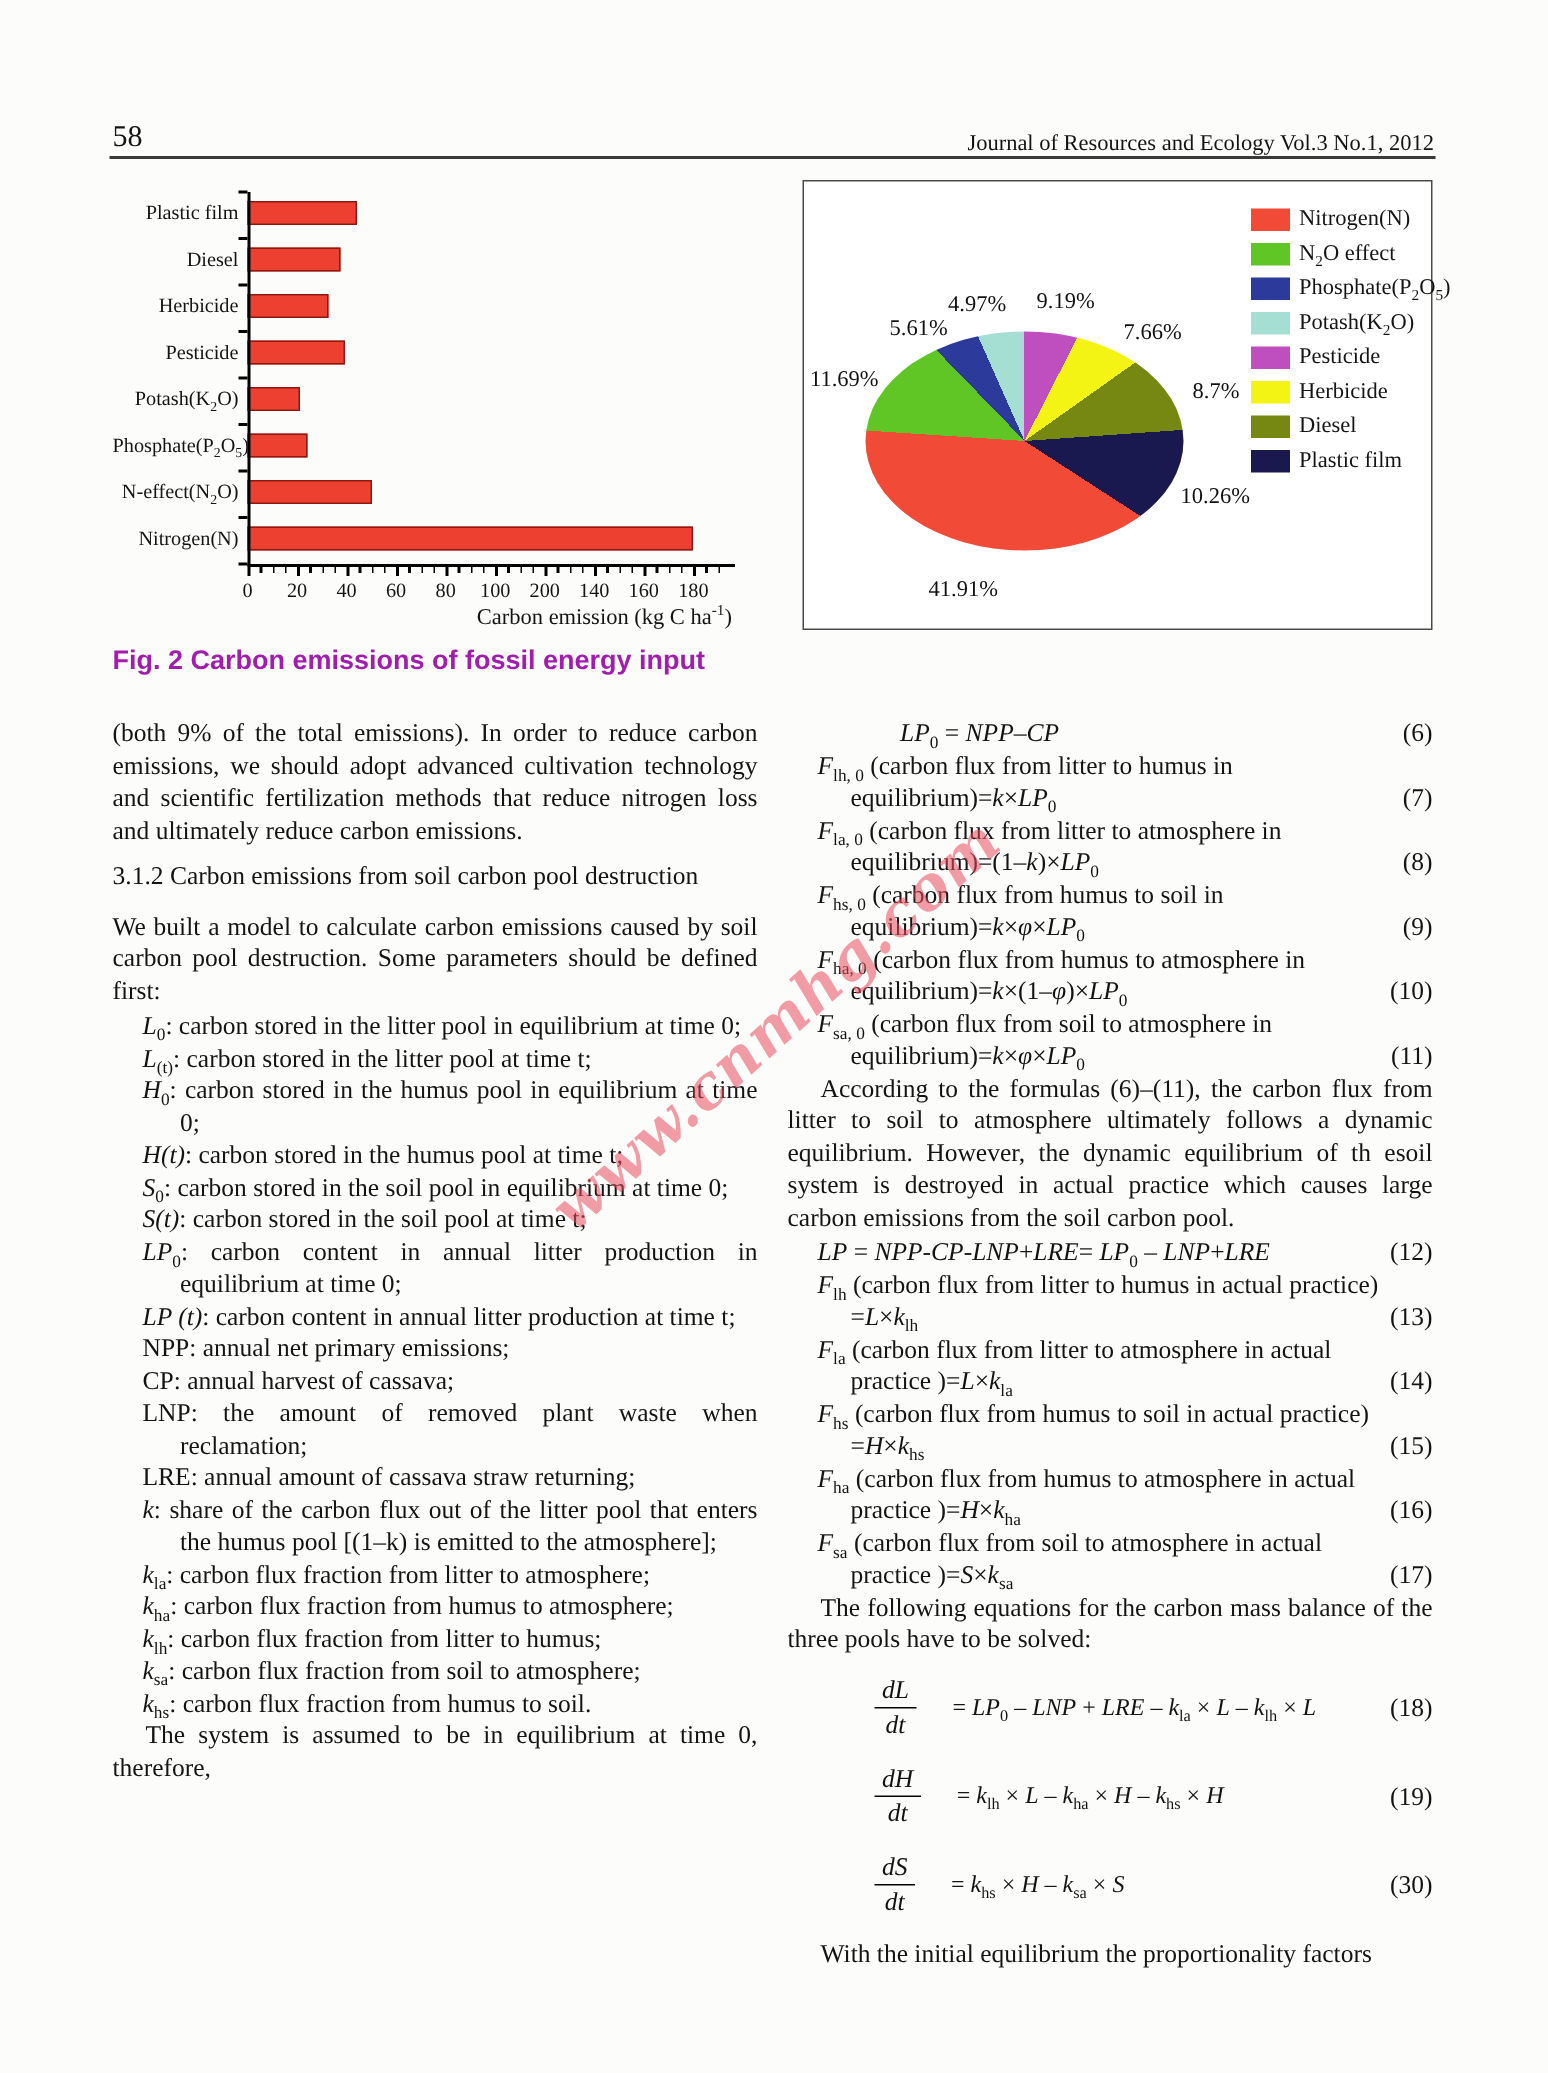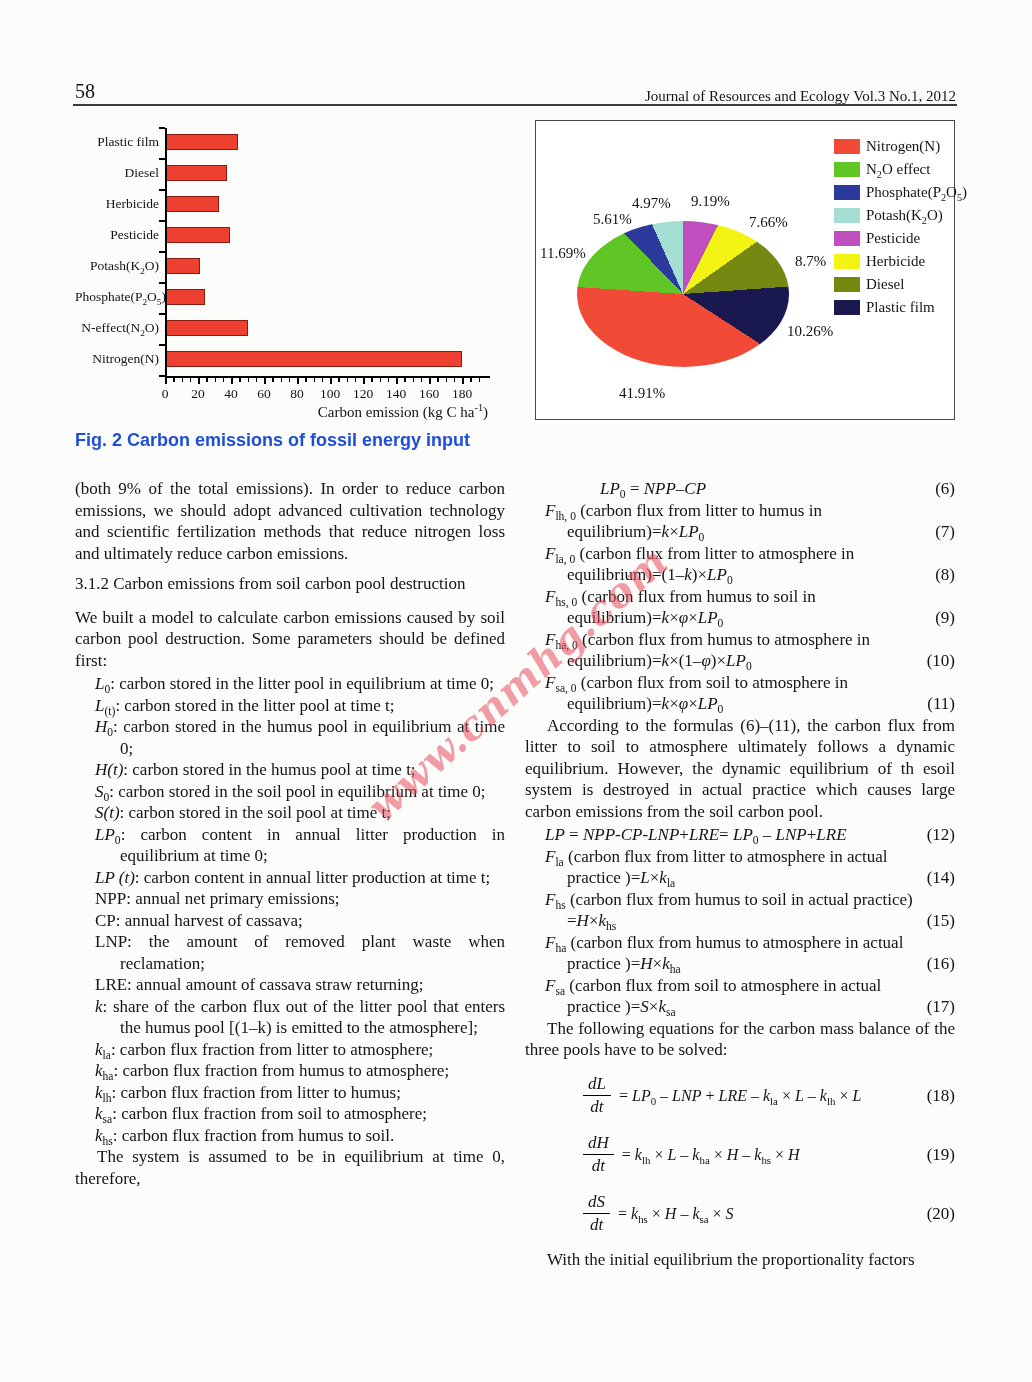--- a/index.html
+++ b/index.html
@@ -35,39 +35,39 @@
              border:1.5px solid #4a4a4a;box-sizing:border-box;}
   .pie{position:absolute;left:41px;top:100px;width:212px;height:146px;border-radius:50%;}
   .pie-label{position:absolute;font-size:15px;color:#111;white-space:nowrap;}
   .legend{position:absolute;left:298px;top:14px;}
   .legend-item{display:flex;align-items:center;height:23px;}
   .legend-swatch{width:26px;height:15px;margin-right:6px;flex:none;}
   .legend-label{font-size:15px;white-space:nowrap;}
 
   
   .caption{position:absolute;left:75px;top:430px;font-family:"Liberation Sans",sans-serif;
-           font-weight:bold;font-size:18px;color:#1d4ed8;}
+           font-weight:bold;font-size:18px;color:#a21caf;}
 
   
   .col{position:absolute;top:478px;width:430px;font-size:17px;line-height:21.5px;text-align:justify;}
   .col-left{left:75px;}
   .col-right{left:525px;}
   .par{margin:0 0 2px 0;}
   .par.indent{text-indent:22px;}
   .heading{margin:9px 0 12px 0;white-space:nowrap;text-align:left;}
   .def{margin-left:20px;padding-left:25px;text-indent:-25px;}
   .eq1{position:relative;padding-right:45px;}
   .eq1.wide{padding-left:75px;}
   .eq1.narrow{padding-left:20px;}
   .eq2 .l1{padding-left:20px;text-align:left;}
   .eq2 .l2row{position:relative;padding-left:42px;padding-right:45px;text-align:left;}
   .no{position:absolute;right:0;bottom:0;font-style:normal;}
   .eqfrac{position:relative;margin:11px 0;padding-left:58px;padding-right:42px;
           display:flex;align-items:center;min-height:48px;text-align:left;}
-  .frac{display:inline-block;text-align:center;margin-right:8px;}
+  .frac{display:inline-block;text-align:center;margin-right:24px;}
   .fnum{display:block;padding:0 5px;border-bottom:1.6px solid #000;line-height:22px;}
   .fden{display:block;line-height:22px;}
   .eqfrac .rhs{font-size:16px;white-space:nowrap;}
   .eqfrac .no{top:50%;bottom:auto;transform:translateY(-50%);}
 
   
   .watermark{position:absolute;left:325px;top:662px;width:380px;text-align:center;
              transform:rotate(-42deg);font-family:"DejaVu Serif",serif;font-style:italic;
              font-weight:bold;font-size:40px;letter-spacing:1px;color:rgba(231,76,92,0.55);
              pointer-events:none;z-index:5;}
@@ -168,21 +168,21 @@
       <div class="xtick-label" style="left: 222.103px;">80</div>
       <div class="xtick" style="left: 230.359px;"></div>
       <div class="xtick" style="left: 238.615px;"></div>
       <div class="xtick" style="left: 246.872px;"></div>
       <div class="xtick major" style="left: 255.128px;"></div>
       <div class="xtick-label" style="left: 255.128px;">100</div>
       <div class="xtick" style="left: 263.385px;"></div>
       <div class="xtick" style="left: 271.641px;"></div>
       <div class="xtick" style="left: 279.897px;"></div>
       <div class="xtick major" style="left: 288.154px;"></div>
-      <div class="xtick-label" style="left: 288.154px;">120</div>
+      <div class="xtick-label" style="left: 288.154px;">200</div>
       <div class="xtick" style="left: 296.41px;"></div>
       <div class="xtick" style="left: 304.667px;"></div>
       <div class="xtick" style="left: 312.923px;"></div>
       <div class="xtick major" style="left: 321.179px;"></div>
       <div class="xtick-label" style="left: 321.179px;">140</div>
       <div class="xtick" style="left: 329.436px;"></div>
       <div class="xtick" style="left: 337.692px;"></div>
       <div class="xtick" style="left: 345.949px;"></div>
       <div class="xtick major" style="left: 354.205px;"></div>
       <div class="xtick-label" style="left: 354.205px;">160</div>
@@ -285,20 +285,24 @@
         <div class="l1"><i>F</i><sub>ha, 0</sub> (carbon flux from humus to atmosphere in</div>
         <div class="l2row"><span class="l2">equilibrium)=<i>k</i>×(1–<i>φ</i>)×<i>LP</i><sub>0</sub></span><span class="no">(10)</span></div>
       </div>
       <div class="eq2">
         <div class="l1"><i>F</i><sub>sa, 0</sub> (carbon flux from soil to atmosphere in</div>
         <div class="l2row"><span class="l2">equilibrium)=<i>k</i>×<i>φ</i>×<i>LP</i><sub>0</sub></span><span class="no">(11)</span></div>
       </div>
       <div class="par indent">According to the formulas (6)–(11), the carbon flux from litter to soil to atmosphere ultimately follows a dynamic equilibrium. However, the dynamic equilibrium of th esoil system is destroyed in actual practice which causes large carbon emissions from the soil carbon pool.</div>
       <div class="eq1 narrow"><span class="eq-body"><i>LP</i> = <i>NPP-CP-LNP</i>+<i>LRE</i>= <i>LP</i><sub>0</sub> – <i>LNP</i>+<i>LRE</i></span><span class="no">(12)</span></div>
       <div class="eq2">
+        <div class="l1"><i>F</i><sub>lh</sub> (carbon flux from litter to humus in actual practice)</div>
+        <div class="l2row"><span class="l2">=<i>L</i>×<i>k</i><sub>lh</sub></span><span class="no">(13)</span></div>
+      </div>
+      <div class="eq2">
         <div class="l1"><i>F</i><sub>la</sub> (carbon flux from litter to atmosphere in actual</div>
         <div class="l2row"><span class="l2">practice )=<i>L</i>×<i>k</i><sub>la</sub></span><span class="no">(14)</span></div>
       </div>
       <div class="eq2">
         <div class="l1"><i>F</i><sub>hs</sub> (carbon flux from humus to soil in actual practice)</div>
         <div class="l2row"><span class="l2">=<i>H</i>×<i>k</i><sub>hs</sub></span><span class="no">(15)</span></div>
       </div>
       <div class="eq2">
         <div class="l1"><i>F</i><sub>ha</sub> (carbon flux from humus to atmosphere in actual</div>
         <div class="l2row"><span class="l2">practice )=<i>H</i>×<i>k</i><sub>ha</sub></span><span class="no">(16)</span></div>
@@ -323,20 +327,20 @@
         </span>
         <span class="rhs">= <i>k</i><sub>lh</sub> × <i>L</i> – <i>k</i><sub>ha</sub> × <i>H</i> – <i>k</i><sub>hs</sub> × <i>H</i></span>
         <span class="no">(19)</span>
       </div>
       <div class="eqfrac">
         <span class="frac">
           <span class="fnum"><i>dS</i></span>
           <span class="fden"><i>dt</i></span>
         </span>
         <span class="rhs">= <i>k</i><sub>hs</sub> × <i>H</i> – <i>k</i><sub>sa</sub> × <i>S</i></span>
-        <span class="no">(20)</span>
+        <span class="no">(30)</span>
       </div>
       <div class="par indent">With the initial equilibrium the proportionality factors</div>
     </div>
 
   <div class="watermark">www.cnmhg.com</div>
 
 </div>
 
 </body></html>

